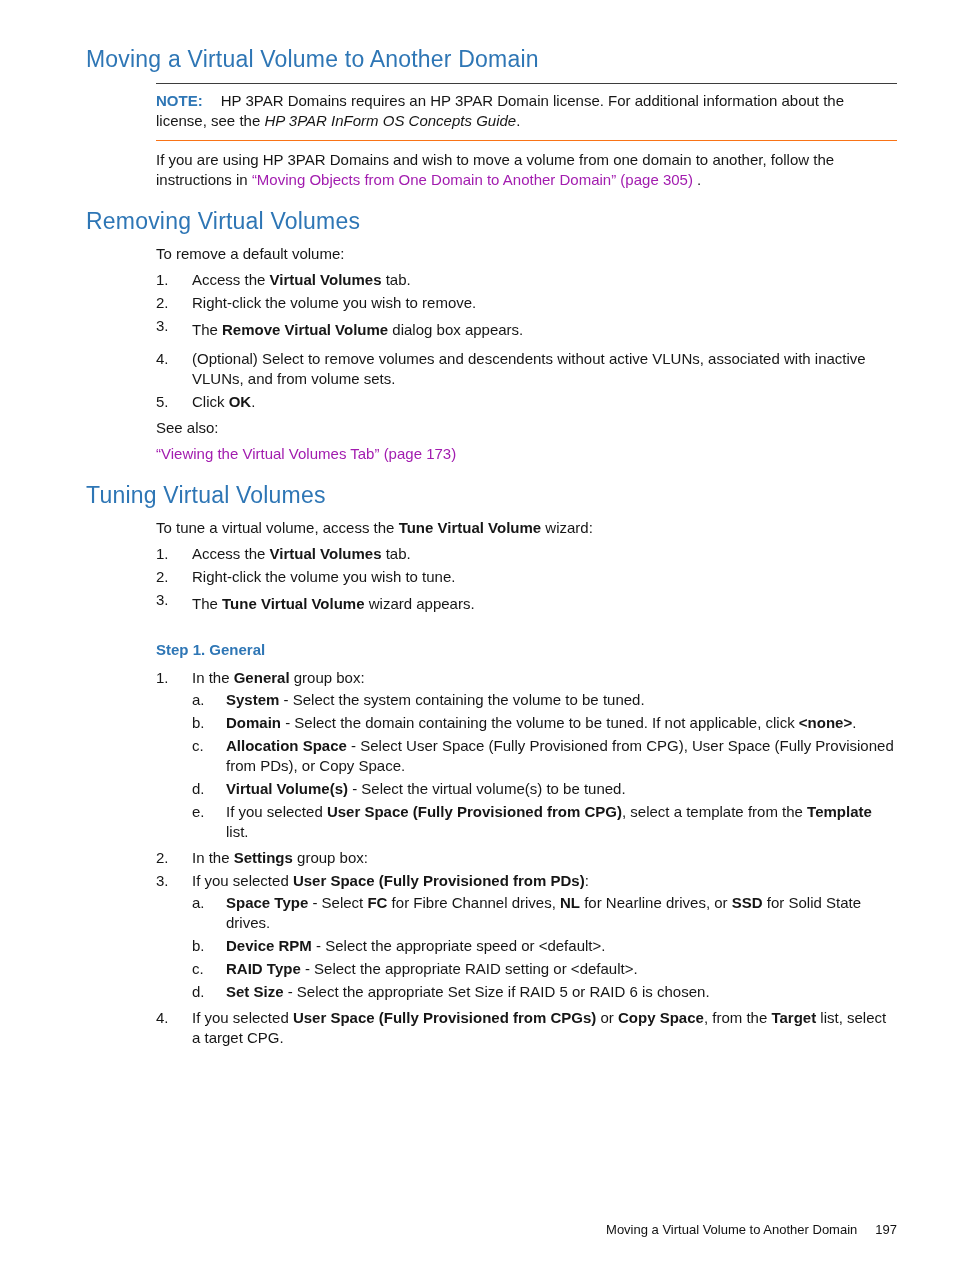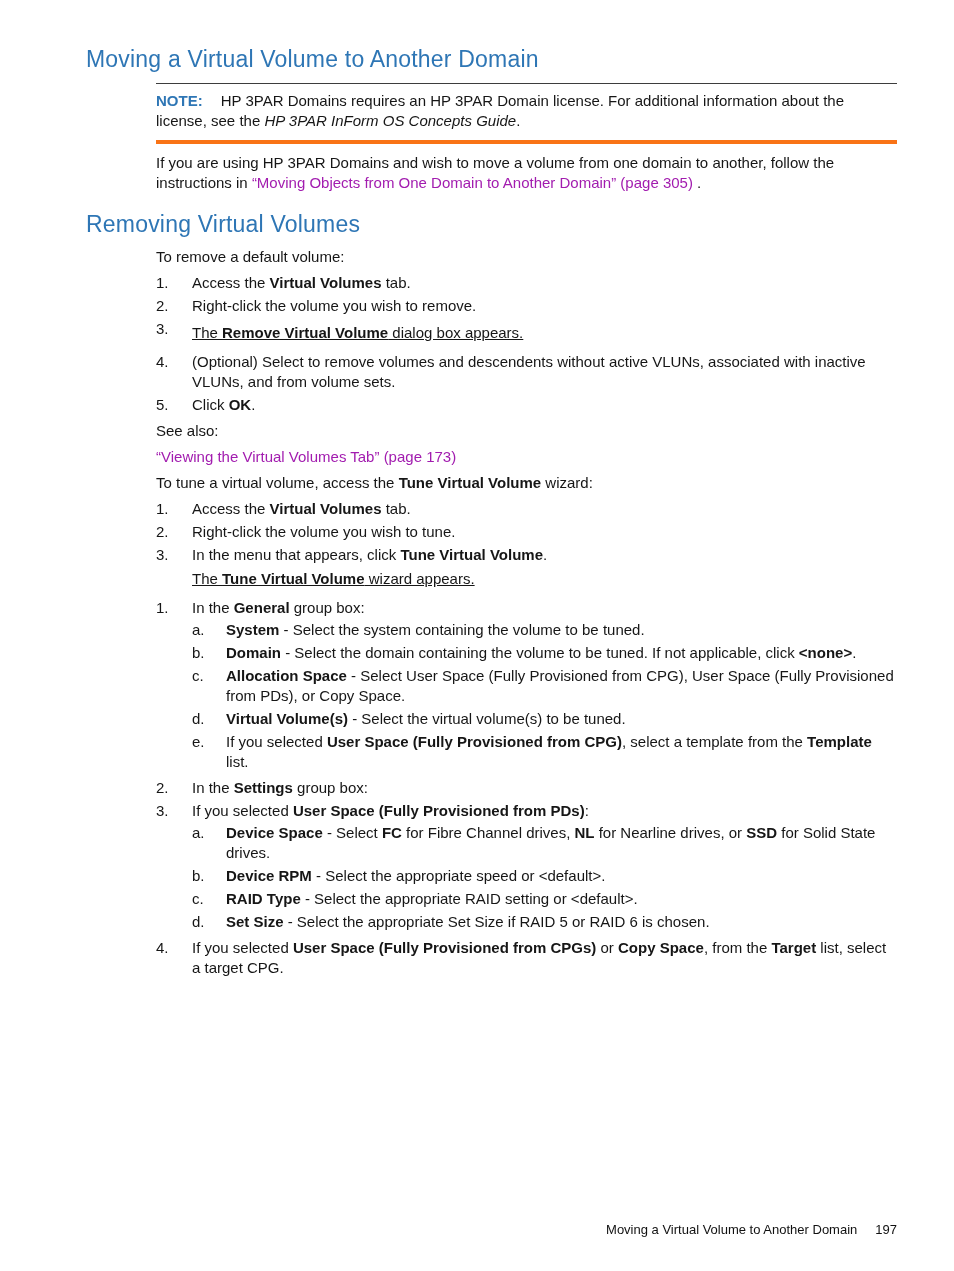--- a/index.html
+++ b/index.html
@@ -26,38 +26,38 @@
   h1.sec.first { margin-top: 0; }
 
   .indent {
     margin-left: 70px;
     font-size: 15px;
     line-height: 20px;
   }
 
   .note-box {
     border-top: 1px solid #3d3d3d;
-    border-bottom: 4px solid #f97316;
+    border-bottom: 1px solid #f97316;
     padding: 7px 0 9px 0;
     margin: 10px 0 9px 0;
   }
   .note-box.inner { margin: 12px 0 10px 34px; }
 
   .note-label { color: #2e76b5; font-weight: bold; margin-right: 18px; }
 
   .para { margin: 6px 0; }
   .b { font-weight: bold; }
   .i { font-style: italic; }
   .link { color: #a21caf; cursor: pointer; }
 
   .li { display: flex; margin: 2px 0 3px 0; }
   .li > .marker { flex: none; width: 36px; }
   .li.nst > .marker { width: 34px; }
   .content { flex: 1; min-width: 0; }
-  .sub { margin: 4px 0 6px 0; text-decoration: underline; }
+  .sub { margin: 4px 0 6px 0; }
 
   .step-heading {
     color: #2e76b5;
     font-weight: bold;
     font-size: 15px;
     margin: 20px 0 8px 0;
   }
 
   .footer {
     position: absolute;
@@ -110,40 +110,41 @@
     </div>
     <div class="li">
       <span class="marker">5.</span>
       <div class="content"><span>Click </span><span class="b">OK</span><span>.</span></div>
     </div>
 
     <div class="para">See also:</div>
     <div class="para"><span class="link">“Viewing the Virtual Volumes Tab” (page 173)</span></div>
   </div>
 
+  <h1 class="sec">Tuning Virtual Volumes</h1>
 
   <div class="indent">
     <div class="para"><span>To tune a virtual volume, access the </span><span class="b">Tune Virtual Volume</span><span> wizard:</span></div>
 
     <div class="li">
       <span class="marker">1.</span>
       <div class="content"><span>Access the </span><span class="b">Virtual Volumes</span><span> tab.</span></div>
     </div>
     <div class="li">
       <span class="marker">2.</span>
       <div class="content"><span>Right-click the volume you wish to tune.</span></div>
     </div>
     <div class="li">
       <span class="marker">3.</span>
       <div class="content">
-        <div><span>In the menu that appears, click </span><span class="b">Tune Virtual Volume</span><span>.</span></div>
         <div class="sub"><span>The </span><span class="b">Tune Virtual Volume</span><span> wizard appears.</span></div>
       </div>
     </div>
 
+    <div class="step-heading">Step 1. General</div>
 
     <div class="li">
       <span class="marker">1.</span>
       <div class="content">
         <div><span>In the </span><span class="b">General</span><span> group box:</span></div>
 
         <div class="li nst">
           <span class="marker">a.</span>
           <div class="content"><span class="b">System</span><span> - Select the system containing the volume to be tuned.</span></div>
         </div>
@@ -171,21 +172,21 @@
       <div class="content"><span>In the </span><span class="b">Settings</span><span> group box:</span></div>
     </div>
 
     <div class="li">
       <span class="marker">3.</span>
       <div class="content">
         <div><span>If you selected </span><span class="b">User Space (Fully Provisioned from PDs)</span><span>:</span></div>
 
         <div class="li nst">
           <span class="marker">a.</span>
-          <div class="content"><span class="b">Device Space</span><span> - Select </span><span class="b">FC</span><span> for Fibre Channel drives, </span><span class="b">NL</span><span> for Nearline drives, or </span><span class="b">SSD</span><span> for Solid State drives.</span></div>
+          <div class="content"><span class="b">Space Type</span><span> - Select </span><span class="b">FC</span><span> for Fibre Channel drives, </span><span class="b">NL</span><span> for Nearline drives, or </span><span class="b">SSD</span><span> for Solid State drives.</span></div>
         </div>
         <div class="li nst">
           <span class="marker">b.</span>
           <div class="content"><span class="b">Device RPM</span><span> - Select the appropriate speed or &lt;default&gt;.</span></div>
         </div>
         <div class="li nst">
           <span class="marker">c.</span>
           <div class="content"><span class="b">RAID Type</span><span> - Select the appropriate RAID setting or &lt;default&gt;.</span></div>
         </div>
 

